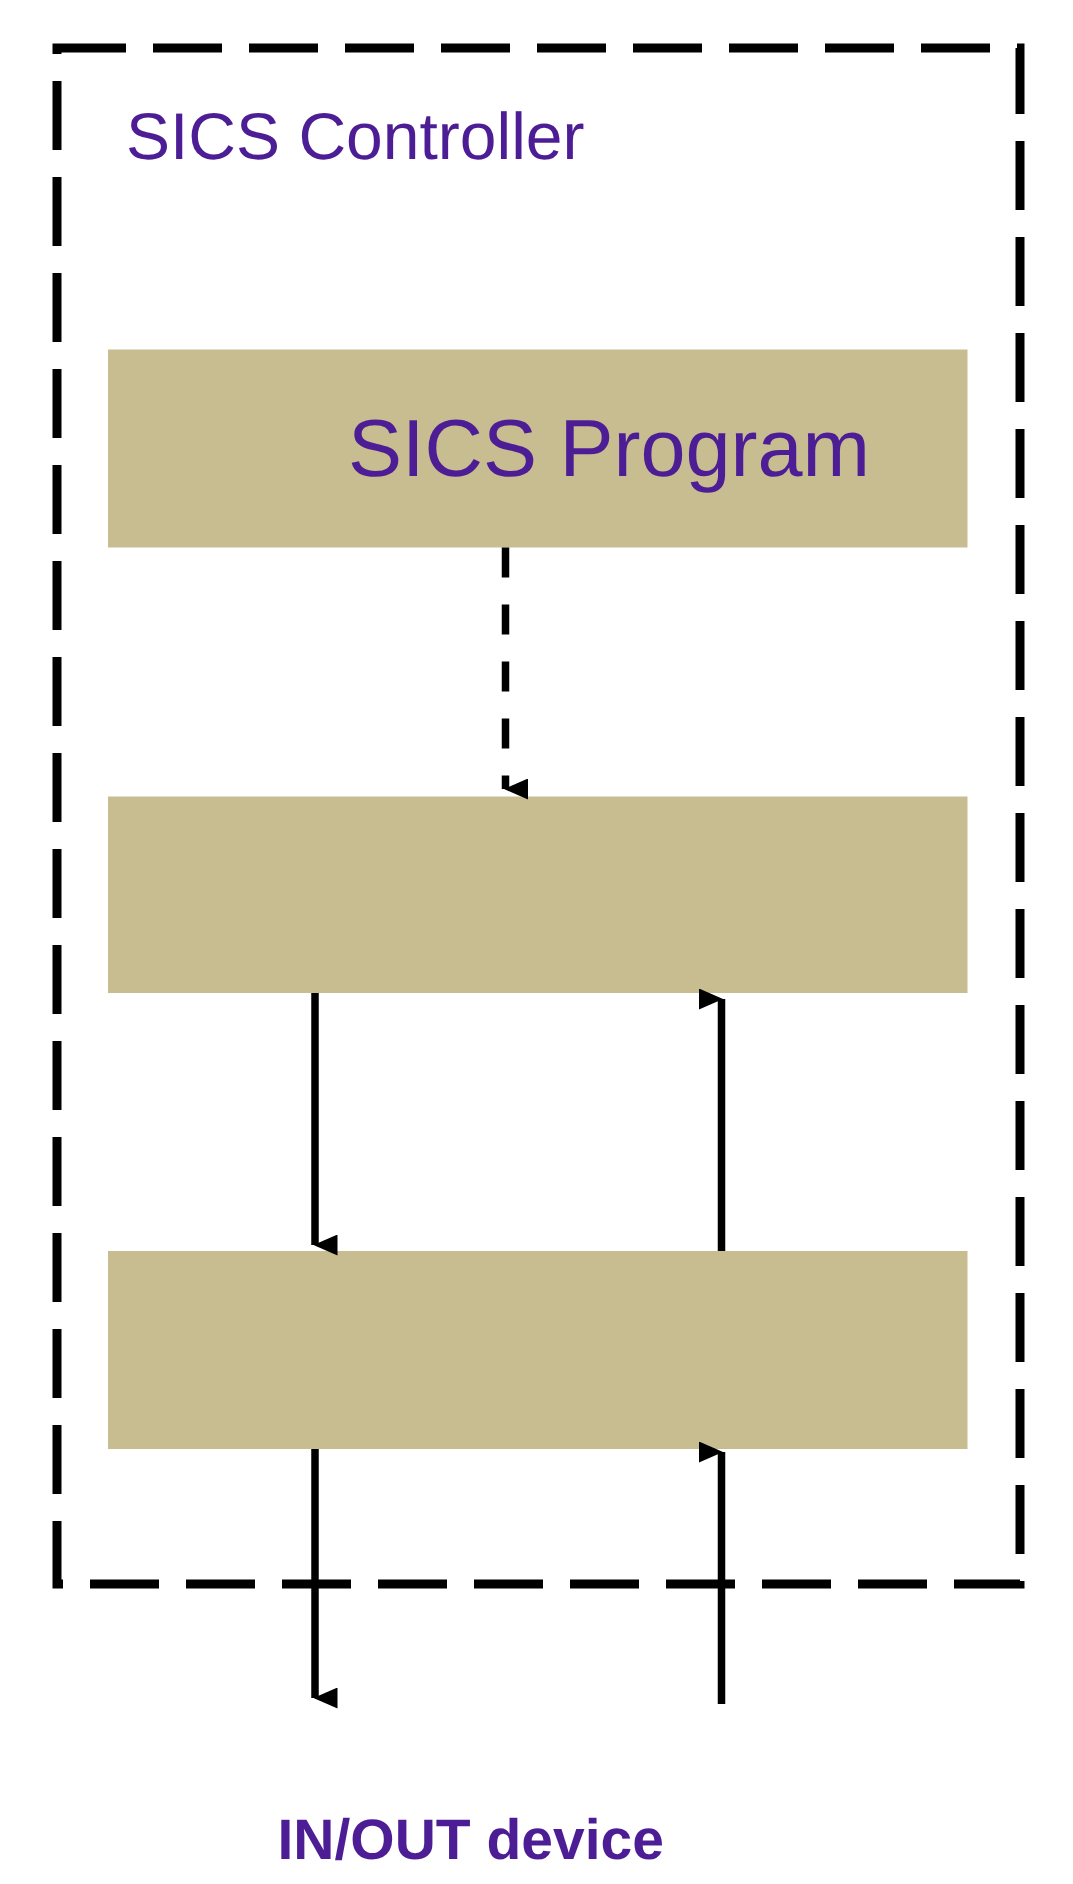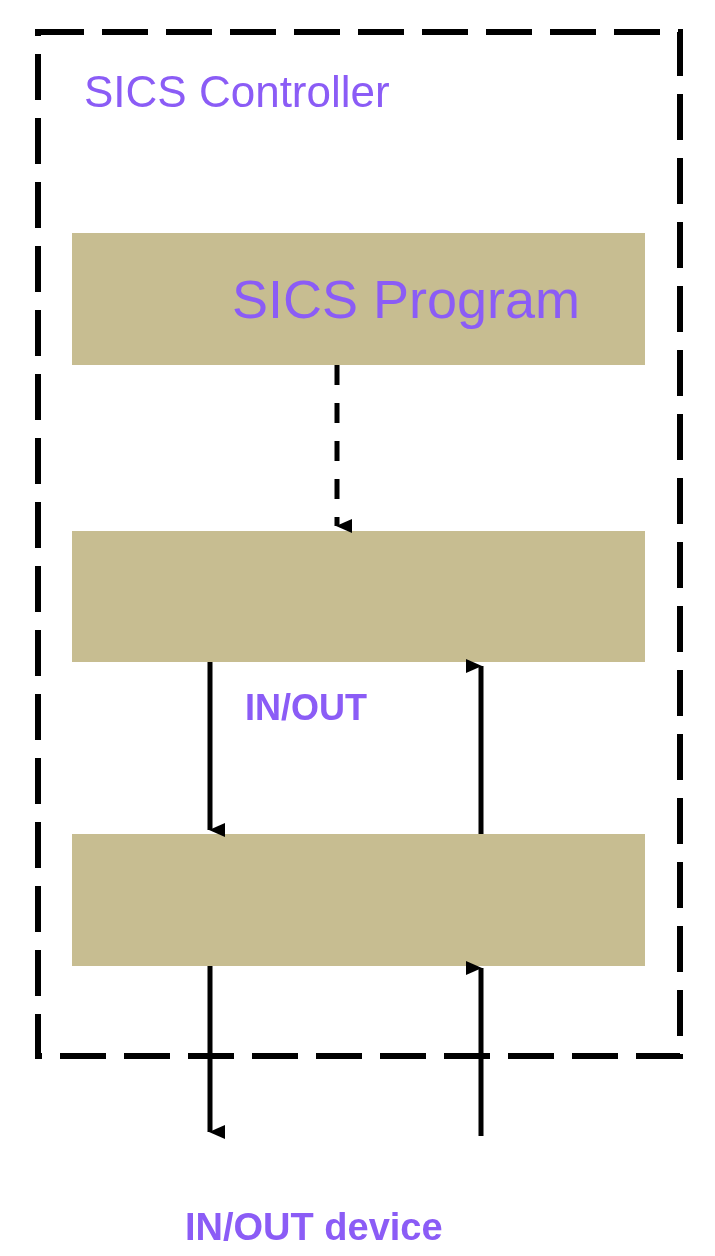--- a/index.html
+++ b/index.html
@@ -24,21 +24,21 @@
     position: absolute;
     left: 0; top: 0;
     width: 715px;
     height: 1256px;
     display: block;
   }
 
   
   .txt {
     position: absolute;
-    color: #8b5cf6;
+    color: #4c1d95;
     white-space: nowrap;
     line-height: 1;
   }
   #controller-title {
     left: 84px;
     top: 70px;
     font-size: 44px;
     letter-spacing: 0px;
   }
   .box-label {
@@ -98,17 +98,16 @@
 
     <line x1="481" y1="1136" x2="481" y2="968" stroke="#000000" stroke-width="5" marker-end="url(#arrow-up)"></line>
   </svg>
 
   <div class="txt" id="controller-title">SICS Controller</div>
 
   <div class="txt box-label" id="label-program">SICS Program</div>
 
 
 
-  <div class="txt" id="label-inout">IN/OUT</div>
 
   <div class="txt" id="label-inout-device">IN/OUT device</div>
 
 </div>
 
 </body></html>

